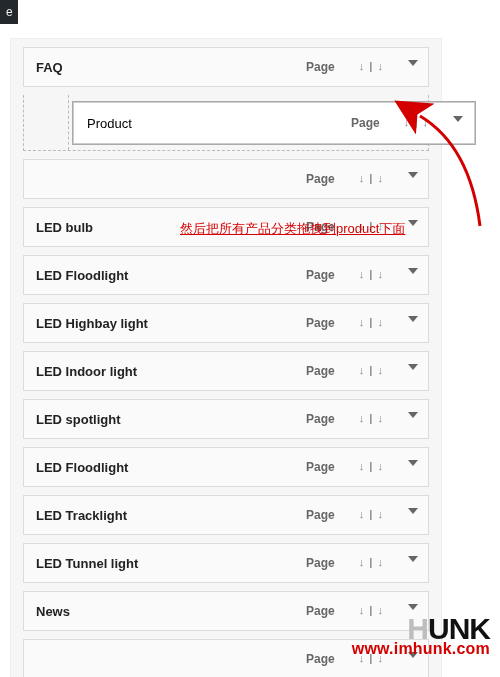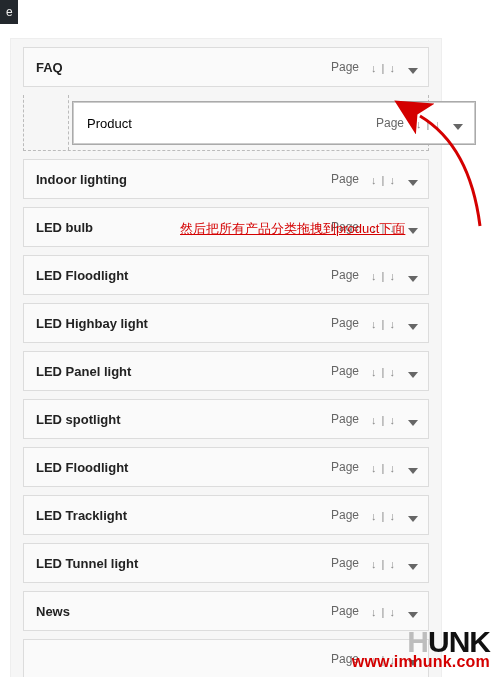--- a/index.html
+++ b/index.html
@@ -43,24 +43,25 @@
     padding: 0 12px;
     font-size: 13px;
     color: #222;
     cursor: move;
   }
   .item .title { font-weight: 600; }
   .meta {
     position: absolute;
     right: 10px;
     display: flex;
-    align-items: flex-end;
-    gap: 12px;
+    align-items: flex-start;
+    gap: 24px;
     color: #666;
     font-size: 12px;
+    font-weight: bold;
   }
   .meta .type { color: #666; }
   .meta .sub { color: #888; letter-spacing: 1px; font-size: 11px; }
   .meta .caret {
     width: 0; height: 0;
     border-left: 5px solid transparent;
     border-right: 5px solid transparent;
     border-top: 6px solid #666;
   }
   .drop-guide {
@@ -109,21 +110,21 @@
     top: 96px;
     left: 350px;
     width: 150px;
     height: 140px;
     z-index: 9;
     pointer-events: none;
   }
   .watermark {
     position: absolute;
     right: 10px;
-    bottom: 6px;
+    bottom: 19px;
     text-align: right;
     z-index: 20;
     font-family: Arial Black, Arial, sans-serif;
   }
   .watermark .m {
     font-size: 30px;
     font-weight: 900;
     color: #111;
     letter-spacing: -1px;
     line-height: 0.9;
@@ -160,21 +161,20 @@
         <span class="title">Product</span>
         <span class="meta">
           <span class="type">Page</span>
           <span class="sub">↓ | ↓</span>
           <span class="caret"></span>
         </span>
       </div>
     </div>
 
     <div class="item">
-      <span class="title">Indoor lighting</span>
       <span class="meta">
         <span class="type">Page</span>
         <span class="sub">↓ | ↓</span>
         <span class="caret"></span>
       </span>
     </div>
 
     <div class="item">
       <span class="title">LED bulb</span>
       <span class="meta">
@@ -196,21 +196,21 @@
     <div class="item">
       <span class="title">LED Highbay light</span>
       <span class="meta">
         <span class="type">Page</span>
         <span class="sub">↓ | ↓</span>
         <span class="caret"></span>
       </span>
     </div>
 
     <div class="item">
-      <span class="title">LED Panel light</span>
+      <span class="title">LED Indoor light</span>
       <span class="meta">
         <span class="type">Page</span>
         <span class="sub">↓ | ↓</span>
         <span class="caret"></span>
       </span>
     </div>
 
     <div class="item">
       <span class="title">LED spotlight</span>
       <span class="meta">

